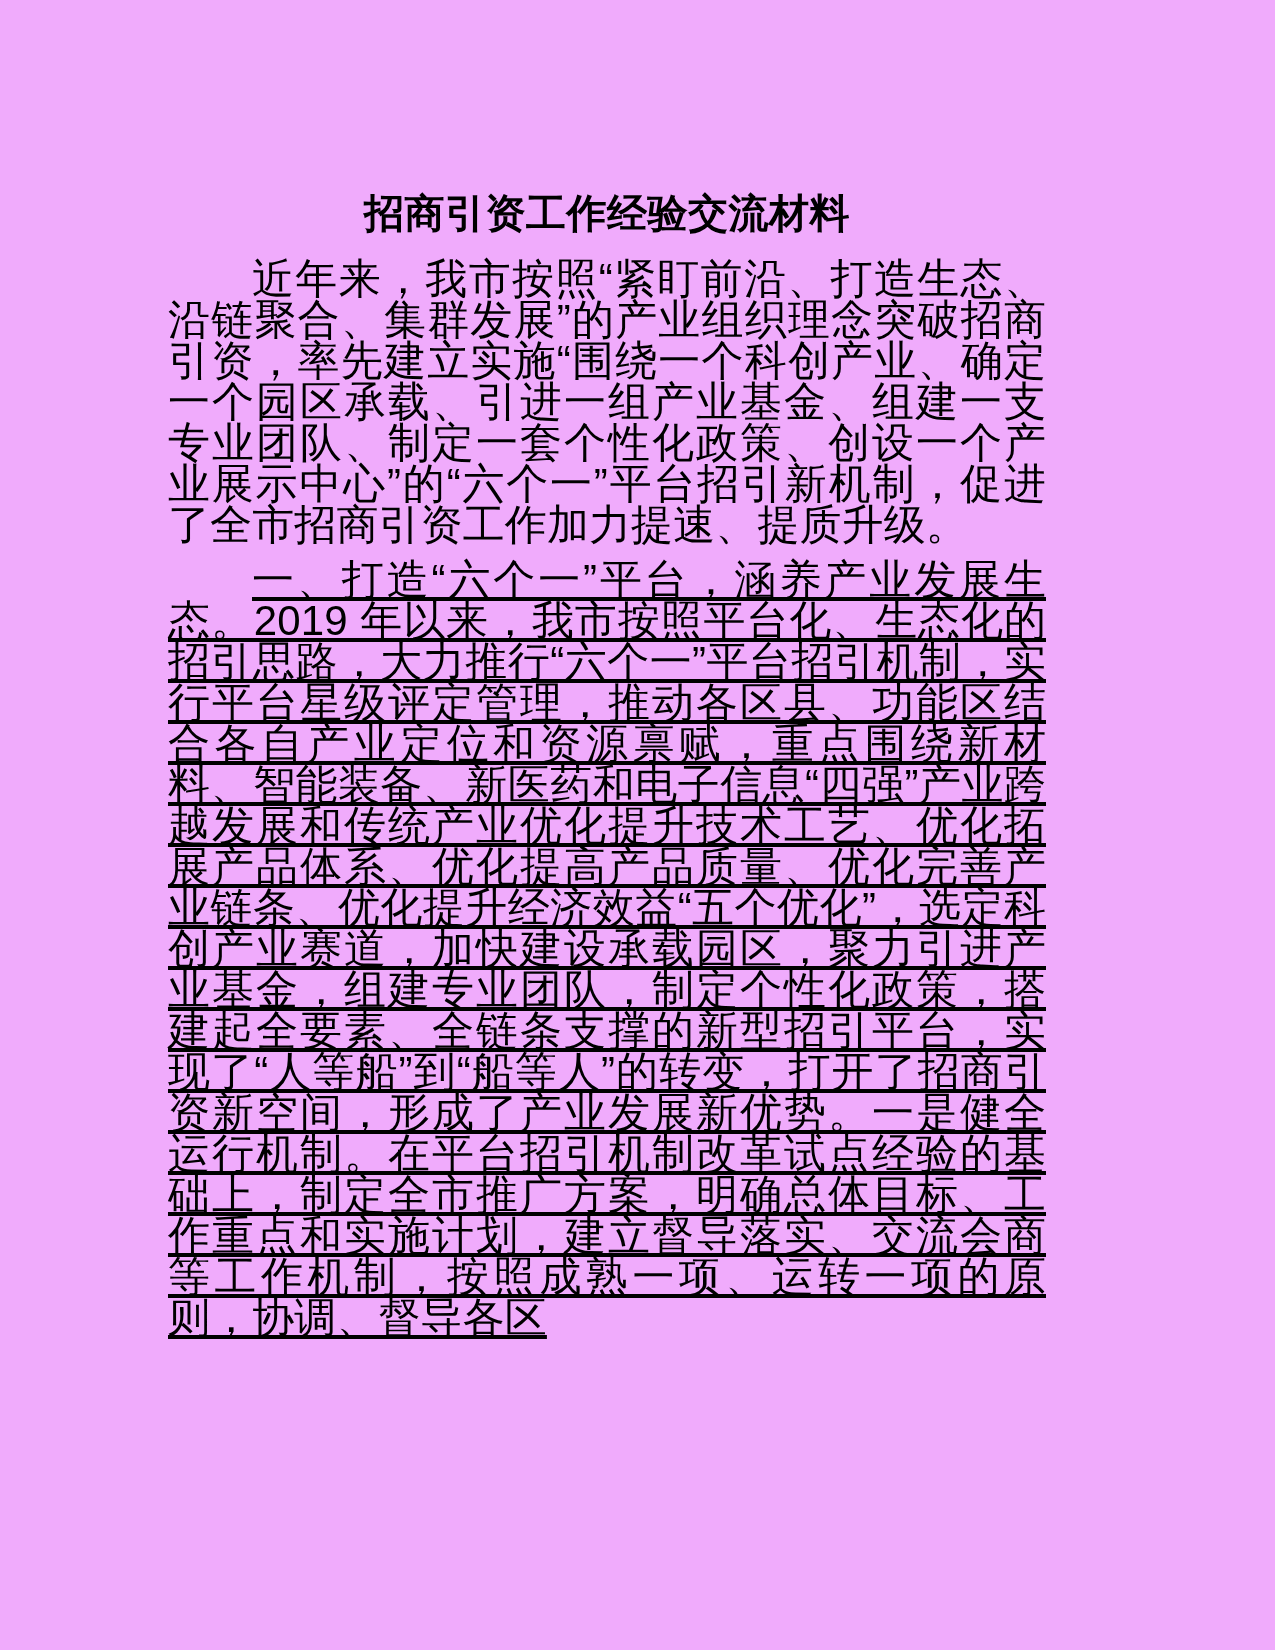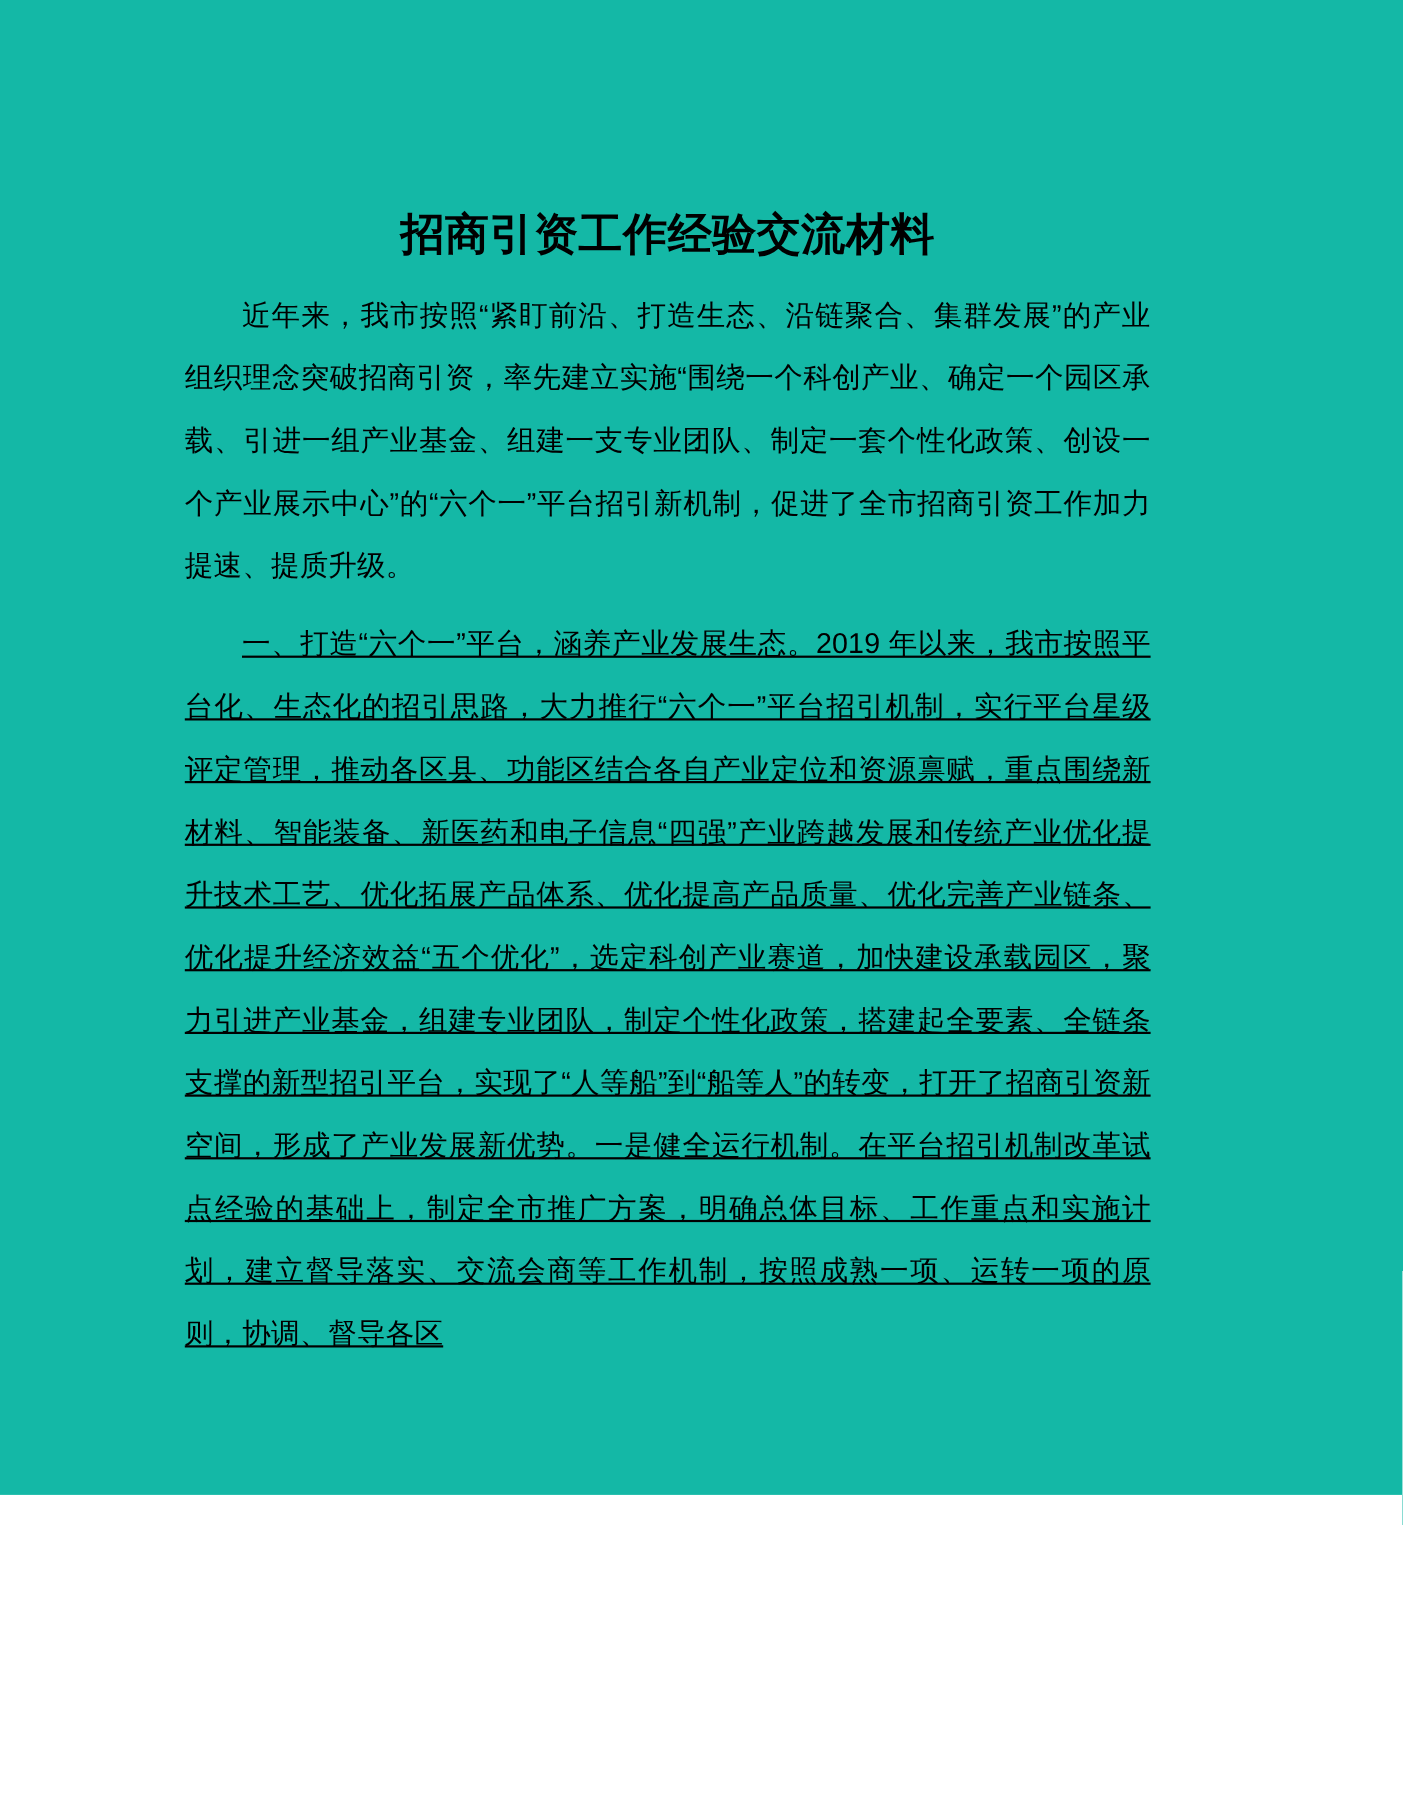--- a/index.html
+++ b/index.html
@@ -6,44 +6,44 @@
     margin: 0;
     padding: 0;
     background: #ffffff;
   }
   body {
     font-family: "Liberation Sans", "DejaVu Sans", sans-serif;
   }
   .page {
     position: relative;
     width: 1275px;
-    height: 1359px;
-    background: #14b8a6;
+    height: 1650px;
+    background: #f0abfc;
     overflow: hidden;
     box-sizing: border-box;
   }
   .doc-body {
     position: absolute;
     left: 168px;
     top: 186px;
     width: 878px;
   }
   .doc-title {
     font-size: 40px;
     font-weight: 700;
     text-align: center;
     color: #000000;
     line-height: 1.35;
     letter-spacing: 0.5px;
     margin: 0 0 18px 0;
     font-family: "Liberation Sans", "DejaVu Sans", sans-serif;
   }
   .para {
-    font-size: 26px;
-    line-height: 57px;
+    font-size: 42px;
+    line-height: 41px;
     color: #000000;
     text-align: justify;
     text-justify: inter-ideograph;
     text-indent: 2em;
     margin: 14px 0 4px 0;
     letter-spacing: 0.1px;
     word-break: break-all;
     font-family: "Liberation Sans", "DejaVu Sans", sans-serif;
   }
   .para:last-child { margin-bottom: 0; text-decoration: underline; }

